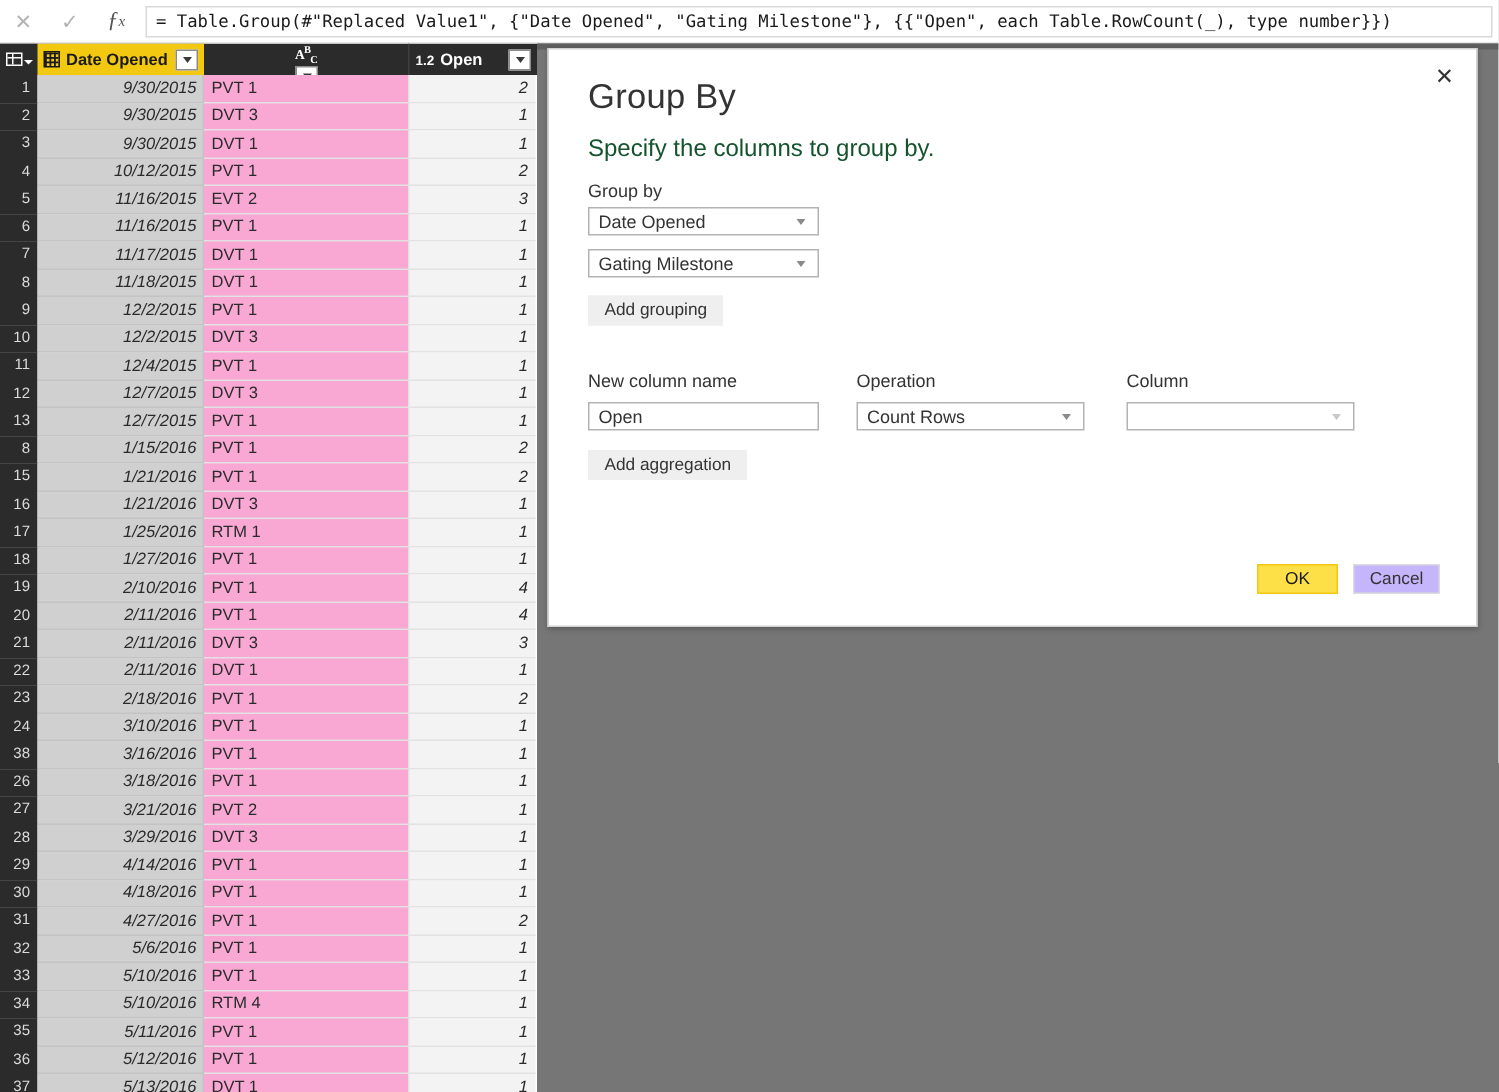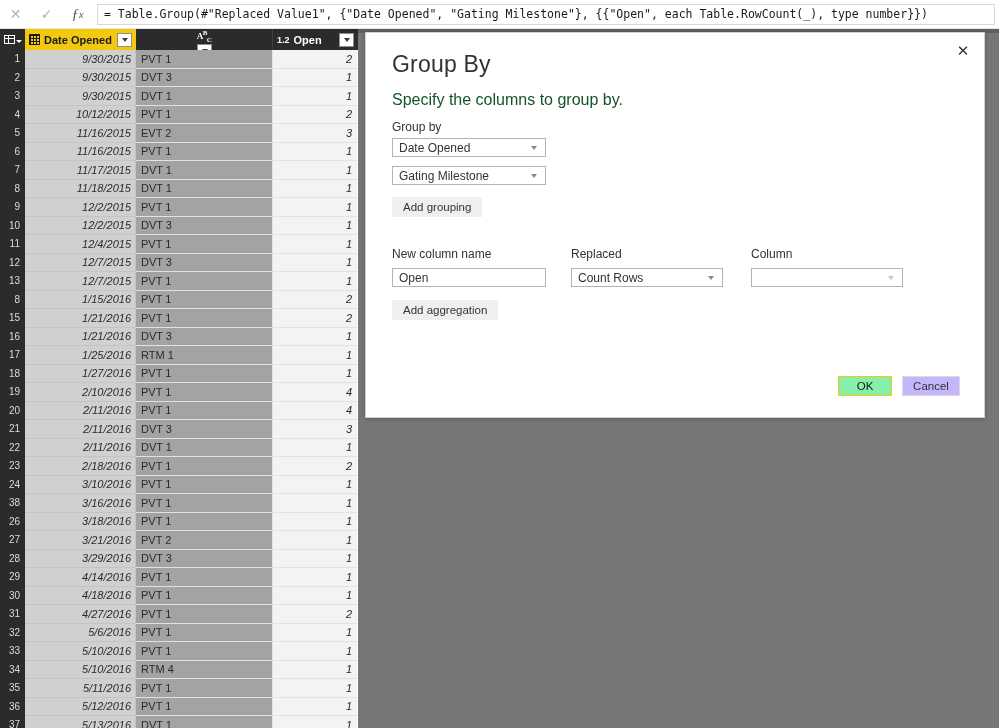--- a/index.html
+++ b/index.html
@@ -197,21 +197,21 @@
     display: flex;
     align-items: center;
     justify-content: flex-end;
     padding-right: 4px;
     border-bottom: 1px solid #c4c4c4;
     border-right: 1px solid #c4c4c4;
     flex: none;
   }
   .cell-text {
     width: 137px;
-    background: #a3a3a3;
+    background: #f9a8d4;
     color: #2a2a2a;
     display: flex;
     align-items: center;
     padding-left: 5px;
     border-bottom: 1px solid #e2e2e2;
     border-right: 1px solid #e2e2e2;
     flex: none;
   }
   .cell-open {
     width: 84px;
@@ -337,21 +337,21 @@
     cursor: text;
   }
   .combo-op { position: absolute; left: 205px; top: 235px; width: 152px; }
   .combo-col { position: absolute; left: 385px; top: 235px; width: 152px; }
   .combo-col .cb-arrow { border-top-color: #c8c8c8; }
 
   .btn-ok {
     position: absolute;
     left: 472px; top: 343px;
     width: 54px; height: 20px;
-    background: #86efac;
+    background: #fde047;
     border: 1px solid #f2c811;
     display: flex; align-items: center; justify-content: center;
     font-size: 11.5px;
     color: #1a1a1a;
     cursor: pointer;
   }
   .btn-cancel {
     position: absolute;
     left: 536px; top: 343px;
     width: 58px; height: 20px;
@@ -644,21 +644,21 @@
       <span class="cb-arrow"></span>
     </div>
     <div class="combo combo-g2">
       <span class="cb-val">Gating Milestone</span>
       <span class="cb-arrow"></span>
     </div>
 
     <div class="btn-flat btn-addgrouping">Add grouping</div>
 
     <div class="lbl lbl-newcol">New column name</div>
-    <div class="lbl lbl-operation">Replaced</div>
+    <div class="lbl lbl-operation">Operation</div>
     <div class="lbl lbl-column">Column</div>
 
     <div class="txt-newcol">Open</div>
 
     <div class="combo combo-op">
       <span class="cb-val">Count Rows</span>
       <span class="cb-arrow"></span>
     </div>
 
     <div class="combo combo-col">

